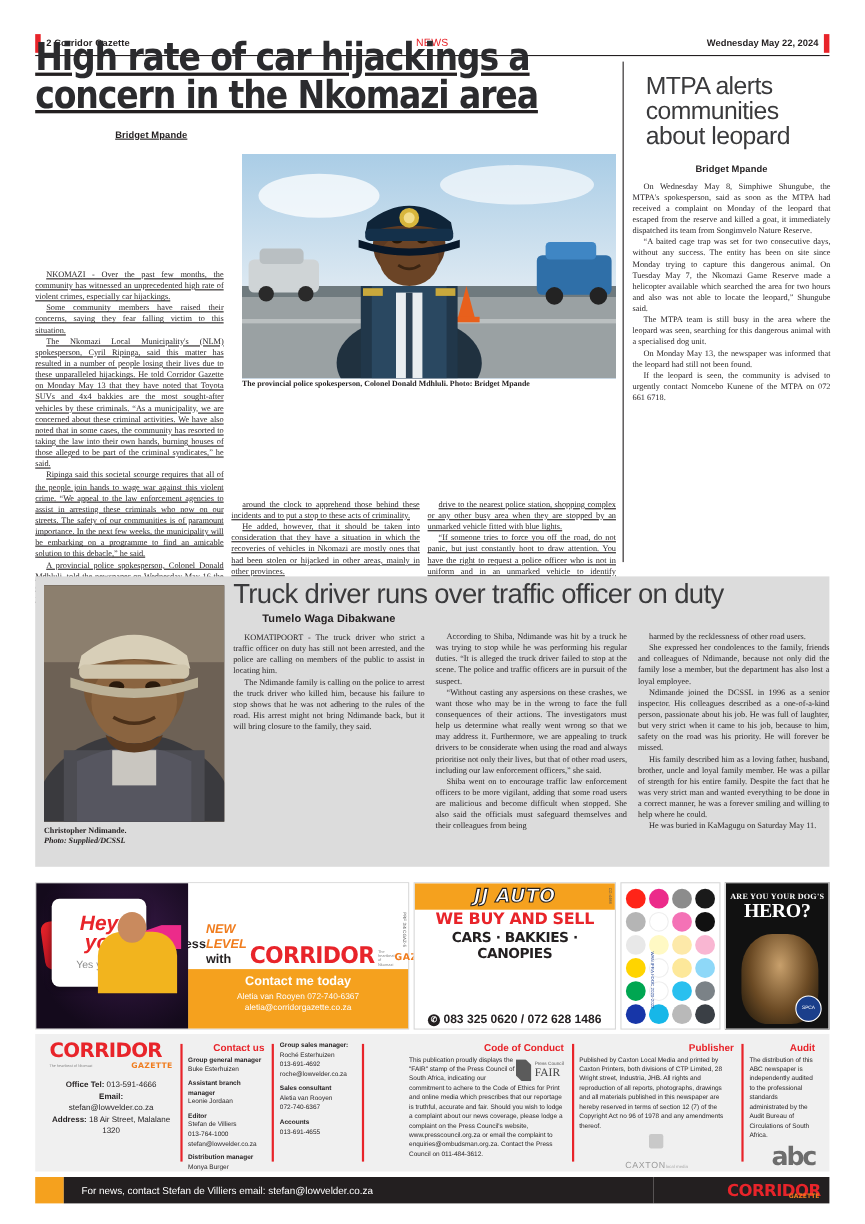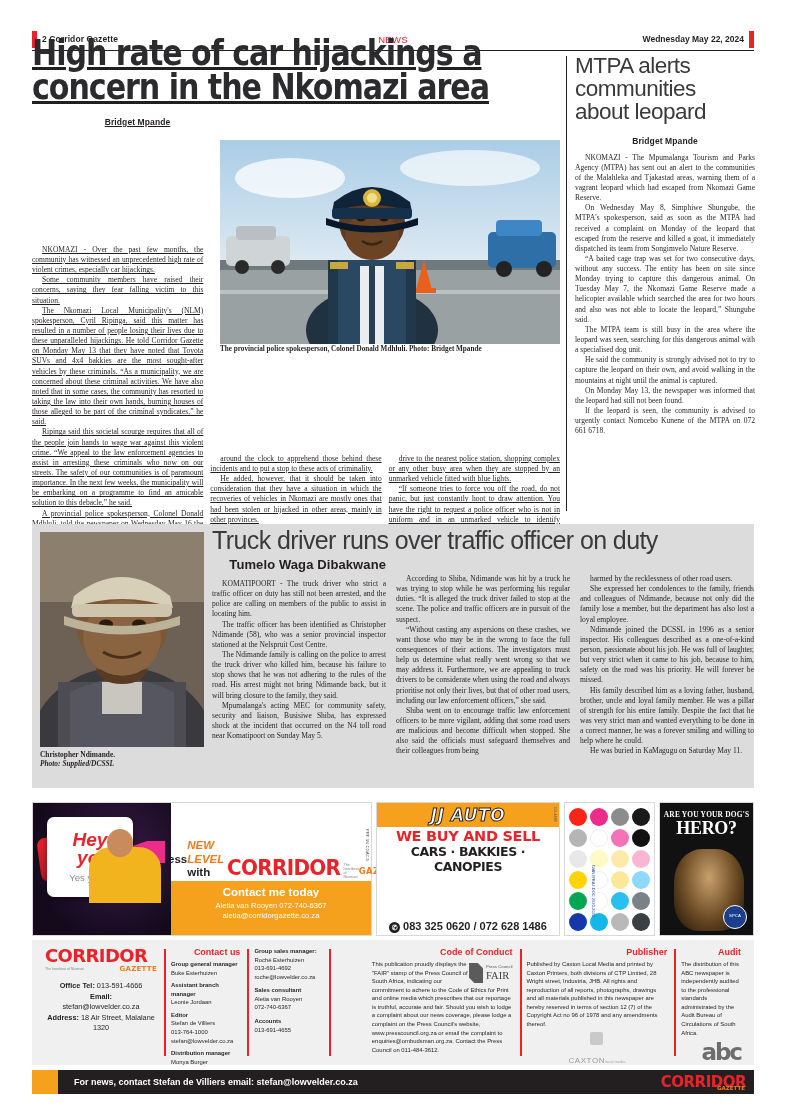--- a/index.html
+++ b/index.html
@@ -55,38 +55,38 @@
   .cap1 {
     position:absolute; left:220px; top:345px; width:340px;
     font-family:"Liberation Serif", serif; font-size:7.2px; font-weight:bold;
     color:#231f20;
   }
 
   
   .vdiv { position:absolute; background:#231f20; width:1px; }
   .a2 { position:absolute; left:575px; top:54px; width:180px; }
   .a2 h2 {
-    margin:0; font-family:"Liberation Sans", sans-serif; font-weight:normal;
+    margin:12px; font-family:"Liberation Sans", sans-serif; font-weight:normal;
     font-size:22.5px; line-height:1.03; letter-spacing:-0.5px; color:#3a3a3c;
   }
   .a2 .byline { margin:12px 0 7px 0; }
 
   
   .a3wrap {
     position:absolute; left:32px; top:524px; width:722px; height:264px;
     background:#dcdcdc;
   }
   .a3 { position:absolute; left:212px; top:528px; width:542px; }
   .a3 h2 {
     margin:0; font-family:"Liberation Sans", sans-serif; font-weight:normal;
     font-size:25px; line-height:1.0; letter-spacing:-0.6px; color:#3a3a3c;
   }
   .a3-cols { display:flex; gap:10px; margin-top:4px; }
   .a3-col { width:174px; }
-  .a3 .byline { text-align:right; margin:0 0 7px 0; font-size:13px;}
+  .a3 .byline { text-align:center; margin:0 0 7px 0; font-size:10px;}
   .photo3 {
     position:absolute; left:40px; top:532px; width:164px; height:215px;
     overflow:hidden; background:#5b5148;
   }
   .cap3 {
     position:absolute; left:40px; top:750px; width:164px;
     font-family:"Liberation Serif", serif; font-size:7.4px; font-weight:bold;
     line-height:1.25; color:#231f20;
   }
   .cap3 i { font-style:italic; }
@@ -209,21 +209,21 @@
   .caxton { text-align:center; margin-top:2px; }
   .caxmark { display:inline-block; width:13px;height:13px;background:#c9c9c9; border-radius:2px;}
   .caxtxt { font-size:8px; color:#9a9a9a; letter-spacing:.6px;}
   .abc { font-family:"DejaVu Sans", sans-serif; font-size:23px; font-weight:bold; color:#6d6d6d;
      text-align:right; letter-spacing:-2px; margin-top:2px;}
 
   
   .botstrip { position:absolute; left:32px; top:1070px; width:722px; height:24px; display:flex; }
   .bs-tick { width:26px; background:#f5a11e; }
   .bs-main { flex:1; background:#231f20; color:#fff; display:flex; align-items:center; padding-left:16px;
-     font-size:9px; font-weight:bold; }
+     font-size:9px; font-weight:normal; }
   .bs-right { width:160px; background:#231f20; position:relative; display:flex; align-items:center; justify-content:flex-end; padding-right:8px;}
   .bs-right .c { font-family:"DejaVu Sans", sans-serif; font-weight:bold; font-size:15px; color:#e8242a; letter-spacing:-.5px;}
   .bs-right .g { font-family:"DejaVu Sans", sans-serif; font-weight:bold; font-size:5.5px; color:#f07c1d; position:absolute; right:9px; bottom:3px;}
 </style>
 </head>
 <body>
 
 <div class="page">
 
   <div class="topbar">
@@ -317,25 +317,23 @@
     </svg>
   </div>
   <div class="cap1">
     <span>The provincial police spokesperson, Colonel Donald Mdhluli. Photo: Bridget Mpande</span>
   </div>
 
   <div class="a2">
     <h2>MTPA alerts communities about leopard</h2>
     <div class="byline">Bridget Mpande</div>
     <div class="body-txt">
-        <p>NKOMAZI - The Mpumalanga Tourism and Parks Agency (MTPA) has sent out an alert to the communities of the Malahleka and Tjakastad areas, warning them of a vagrant leopard which had escaped from Nkomazi Game Reserve.</p>
         <p>On Wednesday May 8, Simphiwe Shungube, the MTPA's spokesperson, said as soon as the MTPA had received a complaint on Monday of the leopard that escaped from the reserve and killed a goat, it immediately dispatched its team from Songimvelo Nature Reserve.</p>
         <p>“A baited cage trap was set for two consecutive days, without any success. The entity has been on site since Monday trying to capture this dangerous animal. On Tuesday May 7, the Nkomazi Game Reserve made a helicopter available which searched the area for two hours and also was not able to locate the leopard,” Shungube said.</p>
         <p>The MTPA team is still busy in the area where the leopard was seen, searching for this dangerous animal with a specialised dog unit.</p>
-        <p>He said the community is strongly advised not to try to capture the leopard on their own, and avoid walking in the mountains at night until the animal is captured.</p>
         <p>On Monday May 13, the newspaper was informed that the leopard had still not been found.</p>
         <p>If the leopard is seen, the community is advised to urgently contact Nomcebo Kunene of the MTPA on 072 661 6718.</p>
       </div>
   </div>
 
   <div class="a3wrap"></div>
   <div class="photo3">
     <svg width="164" height="215" viewBox="0 0 164 215">
       <rect width="164" height="215" fill="#6d6155"></rect>
       <rect width="164" height="70" fill="#8c7f6e"></rect>
@@ -358,23 +356,21 @@
     <span>Christopher Ndimande.</span><br>
     <i>Photo: Supplied/DCSSL</i>
   </div>
   <div class="a3">
     <h2>Truck driver runs over traffic officer on duty</h2>
     <div class="a3-cols">
       <div class="a3-col">
         <div class="byline">Tumelo Waga Dibakwane</div>
         <div class="body-txt">
             <p>KOMATIPOORT - The truck driver who strict a traffic officer on duty has still not been arrested, and the police are calling on members of the public to assist in locating him.</p>
-            <p>The traffic officer has been identified as Christopher Ndimande (58), who was a senior provincial inspector stationed at the Nelspruit Cost Centre.</p>
             <p>The Ndimande family is calling on the police to arrest the truck driver who killed him, because his failure to stop shows that he was not adhering to the rules of the road. His arrest might not bring Ndimande back, but it will bring closure to the family, they said.</p>
-            <p>Mpumalanga's acting MEC for community safety, security and liaison, Busisiwe Shiba, has expressed shock at the incident that occurred on the N4 toll road near Komatipoort on Sunday May 5.</p>
           </div>
       </div>
       <div class="a3-col" style="padding-top:17px;">
         <div class="body-txt">
             <p>According to Shiba, Ndimande was hit by a truck he was trying to stop while he was performing his regular duties. “It is alleged the truck driver failed to stop at the scene. The police and traffic officers are in pursuit of the suspect.</p>
             <p>“Without casting any aspersions on these crashes, we want those who may be in the wrong to face the full consequences of their actions. The investigators must help us determine what really went wrong so that we may address it. Furthermore, we are appealing to truck drivers to be considerate when using the road and always prioritise not only their lives, but that of other road users, including our law enforcement officers,” she said.</p>
             <p>Shiba went on to encourage traffic law enforcement officers to be more vigilant, adding that some road users are malicious and become difficult when stopped. She also said the officials must safeguard themselves and their colleagues from being</p>
           </div>
       </div>
       <div class="a3-col" style="padding-top:17px;">

